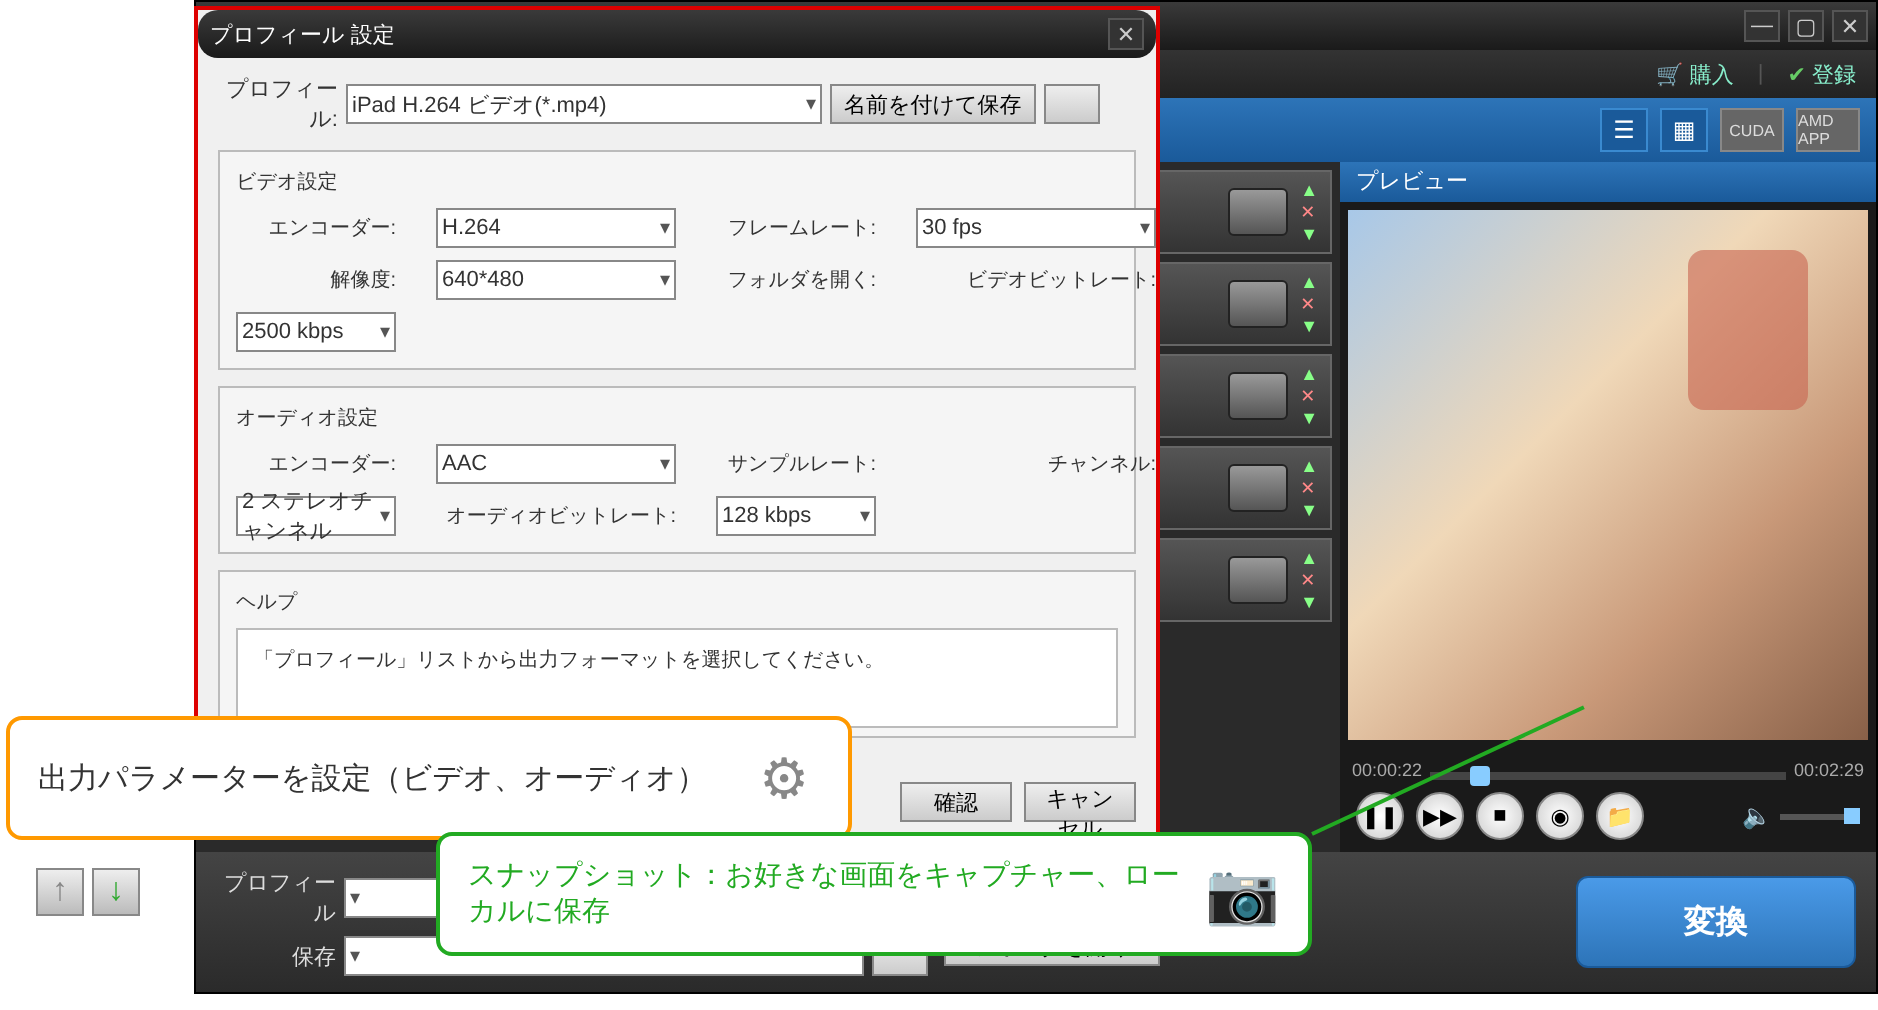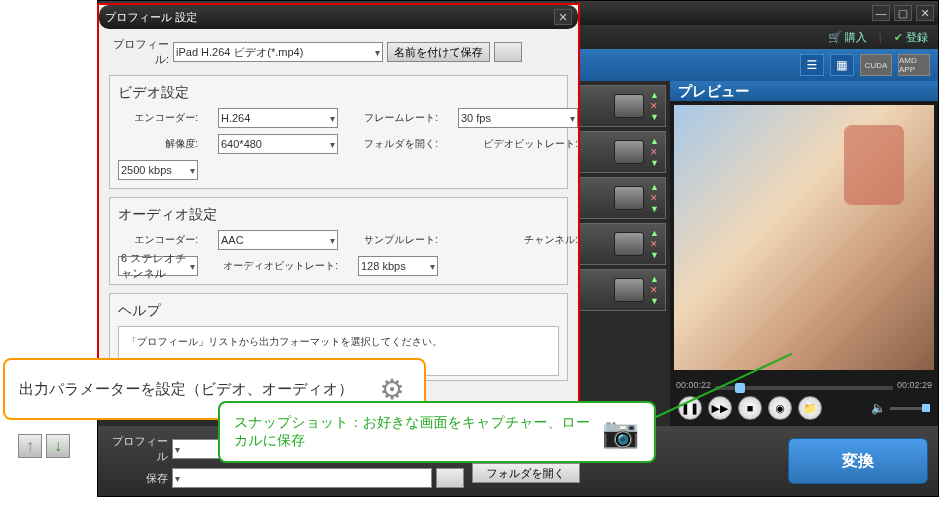--- a/index.html
+++ b/index.html
@@ -20,21 +20,21 @@
 .badge { width: 32px; height: 22px; background: #666; border: 1px solid #888; font-size: 8px; color: #ddd; display: flex; align-items: center; justify-content: center; }
 
 .app-body { display: flex; height: calc(100% - 24px - 24px - 32px - 70px); }
 .file-pane { flex: 1; background: #2a2a2a; padding: 4px; overflow: hidden; }
 .file-row { height: 42px; background: linear-gradient(#555,#333); margin-bottom: 4px; border: 1px solid #666; display: flex; align-items: center; justify-content: flex-end; padding: 0 6px; gap: 6px; }
 .file-thumb { width: 30px; height: 24px; background: linear-gradient(#999,#555); border: 1px solid #222; border-radius: 3px; }
 .file-ctl { display: flex; flex-direction: column; gap: 2px; }
 .file-ctl span { font-size: 9px; line-height: 1; }
 
 .preview-pane { width: 268px; background: #1a1a1a; display: flex; flex-direction: column; }
-.preview-header { height: 20px; background: linear-gradient(#2d74b8,#1a5a9a); color: #fff; font-size: 14px; padding: 2px 8px; font-weight: bold; }
+.preview-header { height: 20px; background: linear-gradient(#2d74b8,#1a5a9a); color: #fff; font-size: 11px; padding: 2px 8px; }
 .preview-video { flex: 1; background: #000; margin: 4px; position: relative; overflow: hidden; }
 .preview-img { width: 100%; height: 100%; background: linear-gradient(135deg,#a8c8e8 0%,#f0d8b8 40%,#c89878 70%,#886048 100%); position: relative; }
 .preview-img::after { content: ""; position: absolute; right: 30px; top: 20px; width: 60px; height: 80px; background: rgba(200,100,80,0.6); border-radius: 8px; }
 .progress-bar { height: 16px; display: flex; align-items: flex-end; padding: 0 6px; gap: 4px; }
 .progress-track { flex: 1; height: 4px; background: #444; position: relative; }
 .progress-thumb { position: absolute; left: 20px; top: -3px; width: 10px; height: 10px; background: #8cf; border-radius: 2px; }
 .time-label { font-size: 9px; color: #aaa; }
 .player-controls { height: 36px; display: flex; align-items: center; padding: 0 8px; gap: 6px; }
 .pc-btn { width: 24px; height: 24px; border-radius: 50%; background: radial-gradient(#fff,#ccc); border: 1px solid #888; display: flex; align-items: center; justify-content: center; font-size: 11px; cursor: pointer; }
 .vol { display: flex; align-items: center; gap: 4px; margin-left: auto; }
@@ -56,32 +56,32 @@
 .dlg-title { height: 24px; background: linear-gradient(#3a3a3a,#1a1a1a); color: #fff; font-size: 11px; display: flex; align-items: center; justify-content: space-between; padding: 0 6px; border-radius: 10px; }
 .dlg-close { width: 18px; height: 16px; background: #333; border: 1px solid #555; color: #ccc; font-size: 11px; display: flex; align-items: center; justify-content: center; cursor: pointer; }
 .dlg-body { padding: 8px 10px; font-size: 11px; color: #333; }
 .dlg-row { display: flex; align-items: center; gap: 4px; margin-bottom: 8px; }
 .dlg-label { text-align: right; }
 .dlg-select { height: 20px; background: #fff; border: 1px solid #888; font-size: 11px; padding: 0 2px; display: flex; align-items: center; justify-content: space-between; }
 .dlg-select::after { content: "▾"; color: #555; font-size: 10px; }
 .dlg-btn { height: 20px; padding: 0 6px; background: linear-gradient(#eee,#ccc); border: 1px solid #888; font-size: 11px; }
 .dlg-ico { width: 28px; height: 20px; background: linear-gradient(#eee,#ccc); border: 1px solid #888; }
 .fieldset { border: 1px solid #bbb; padding: 8px; margin-bottom: 8px; background: #f5f5f5; }
-.fieldset-title { font-size: 14px; margin-bottom: 6px; }
+.fieldset-title { font-size: 10px; margin-bottom: 6px; }
 .fs-grid { display: grid; grid-template-columns: 80px 120px 80px 120px; gap: 6px 20px; align-items: center; }
 .fs-grid .dlg-label { font-size: 10px; }
 .help-box { border: 1px solid #bbb; padding: 8px; background: #fff; font-size: 10px; height: 50px; }
 .dlg-footer { display: flex; justify-content: flex-end; gap: 6px; padding: 6px 10px; }
 
 
 .callout1 { position: absolute; left: 3px; top: 358px; width: 423px; height: 62px; background: #fff; border: 2px solid #f90; border-radius: 8px; display: flex; align-items: center; padding: 0 14px; gap: 12px; z-index: 20; font-size: 15px; color: #333; }
 .callout1 .gear { width: 36px; height: 36px; margin-left: auto; display: flex; align-items: center; justify-content: center; font-size: 28px; color: #888; }
 
 
-.callout2 { position: absolute; left: 218px; top: 401px; width: 438px; height: 62px; background: #fff; border: 2px solid #2a2; border-radius: 8px; display: flex; align-items: center; padding: 0 14px; gap: 12px; z-index: 20; font-size: 14px; color: #2a2; }
+.callout2 { position: absolute; left: 218px; top: 416px; width: 438px; height: 62px; background: #fff; border: 2px solid #2a2; border-radius: 8px; display: flex; align-items: center; padding: 0 14px; gap: 12px; z-index: 20; font-size: 14px; color: #2a2; }
 .callout2 .cam { width: 40px; height: 36px; margin-left: auto; display: flex; align-items: center; justify-content: center; font-size: 30px; }
 .callout2-line { position: absolute; left: 656px; top: 416px; width: 150px; height: 2px; background: #2a2; transform-origin: left; transform: rotate(-25deg); z-index: 19; }
 </style>
 </head>
 <body>
 
 <div class="app-window">
   <div class="app-titlebar">
     <div class="tb-btn">—</div>
     <div class="tb-btn">▢</div>
@@ -197,21 +197,21 @@
 </div>
 
 <div class="dialog">
   <div class="dlg-title">
     <span>プロフィール 設定</span>
     <div class="dlg-close">✕</div>
   </div>
   <div class="dlg-body">
     <div class="dlg-row">
       <span class="dlg-label" style="width:60px">プロフィール:</span>
-      <div class="dlg-select" style="width:210px">
+      <div class="dlg-select" style="width:238px">
         <span>iPad H.264 ビデオ(*.mp4)</span>
       </div>
       <button class="dlg-btn">名前を付けて保存</button>
       <div class="dlg-ico"></div>
     </div>
 
     <div class="fieldset">
       <div class="fieldset-title">ビデオ設定</div>
       <div class="fs-grid">
         <span class="dlg-label">エンコーダー:</span>
@@ -237,21 +237,21 @@
     <div class="fieldset">
       <div class="fieldset-title">オーディオ設定</div>
       <div class="fs-grid">
         <span class="dlg-label">エンコーダー:</span>
         <div class="dlg-select">
             <span>AAC</span>
           </div>
         <span class="dlg-label">サンプルレート:</span>
         <span class="dlg-label">チャンネル:</span>
         <div class="dlg-select">
-            <span>6 ステレオチャンネル</span>
+            <span>2 ステレオチャンネル</span>
           </div>
         <span class="dlg-label">オーディオビットレート:</span>
         <div class="dlg-select">
             <span>128 kbps</span>
           </div>
       </div>
     </div>
 
     <div class="fieldset" style="padding-bottom:4px">
       <div class="fieldset-title">ヘルプ</div>

